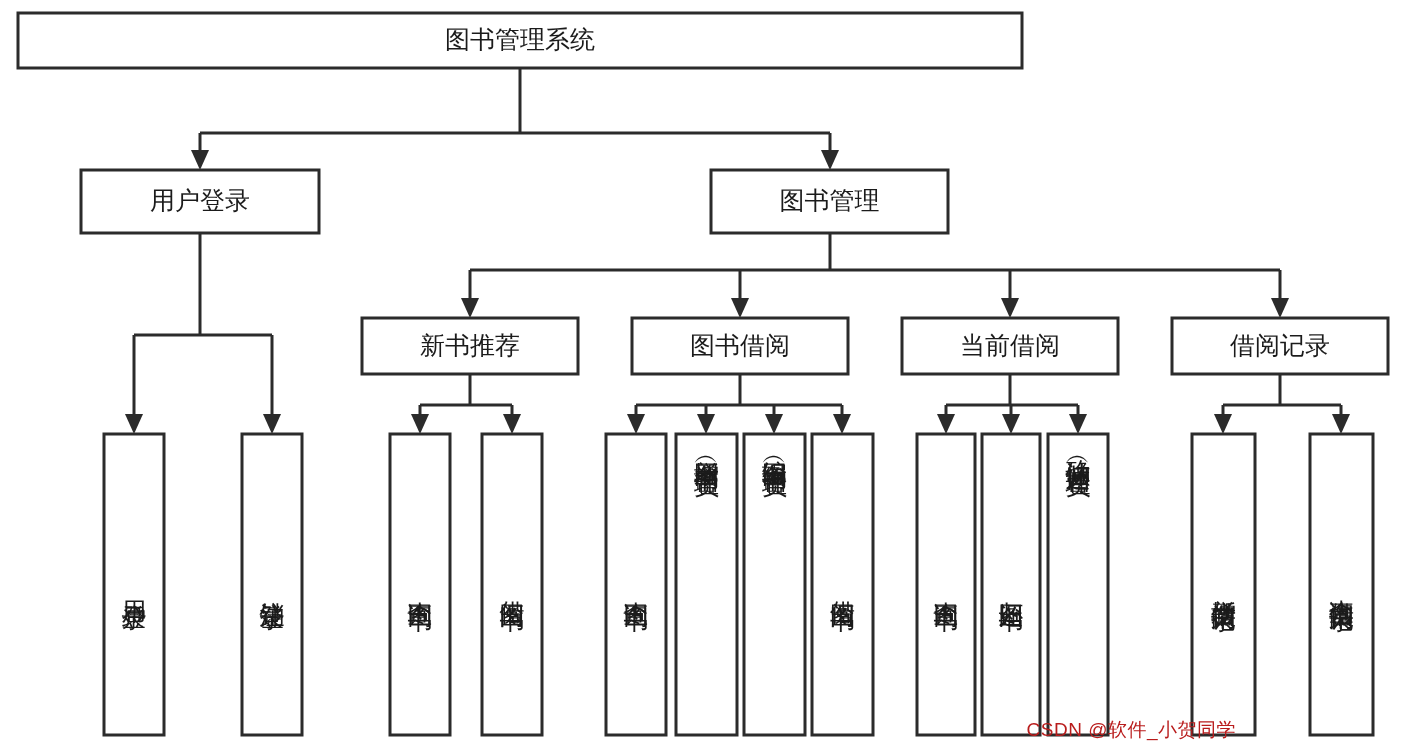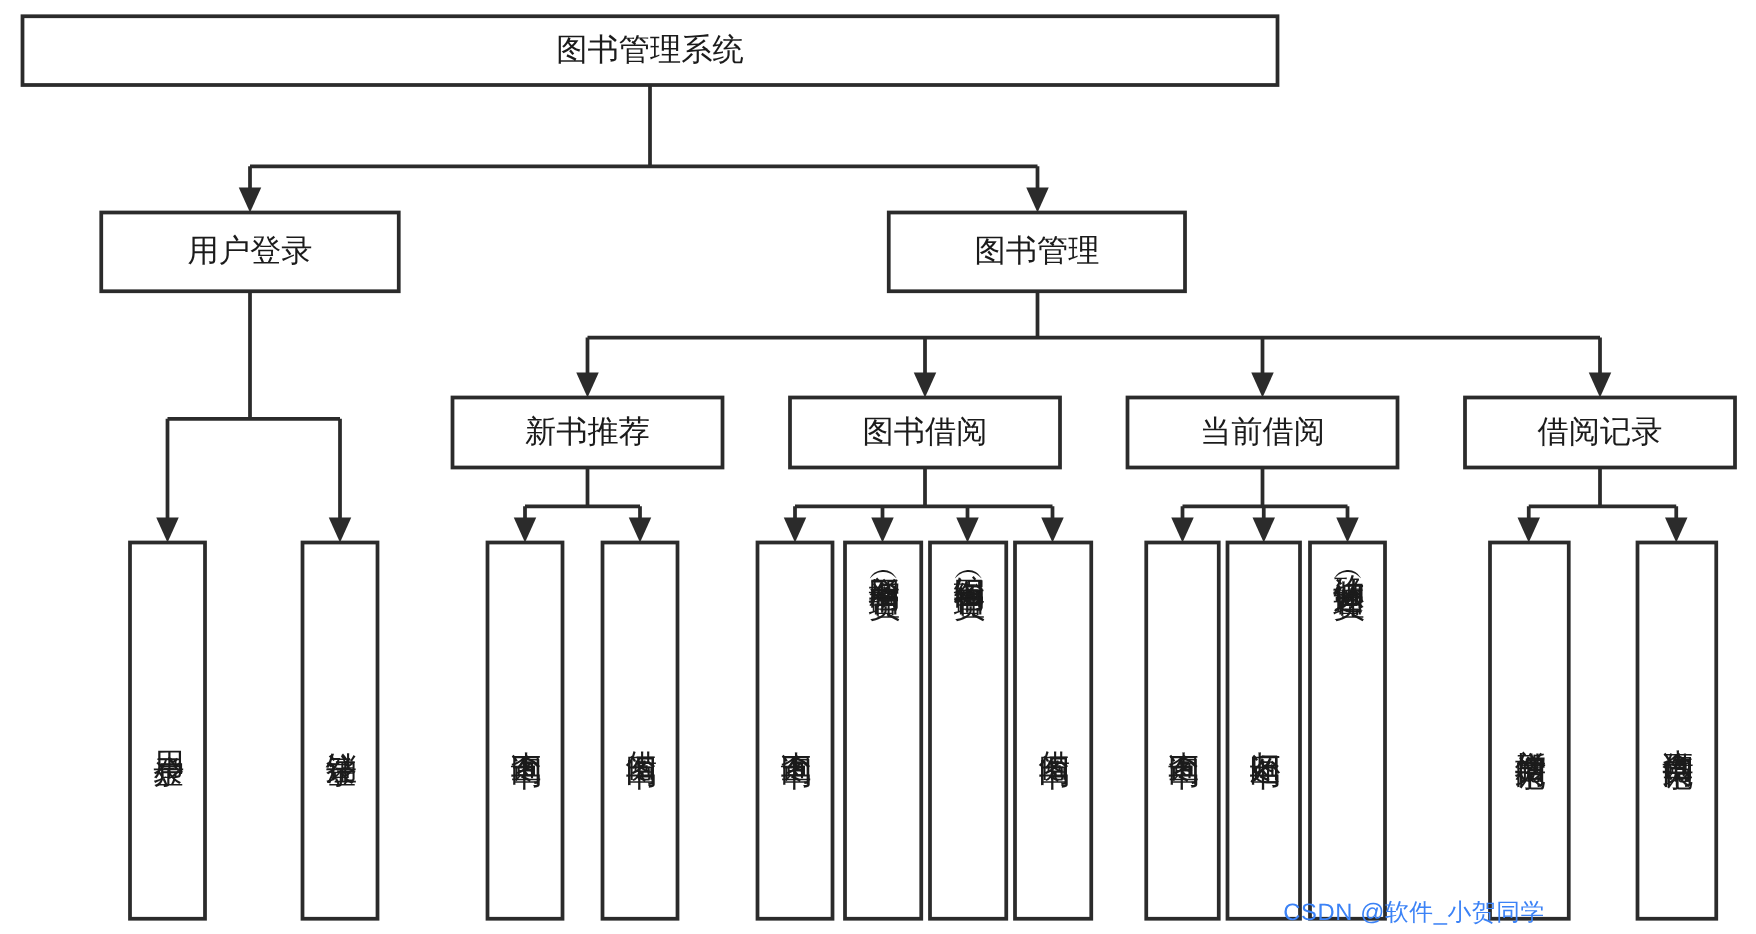--- a/index.html
+++ b/index.html
@@ -60,21 +60,21 @@
     white-space: nowrap;
     text-align: center;
     pointer-events: none;
   }
   .watermark {
     position: absolute;
     right: 8px;
     bottom: 4px;
     font-family: "Liberation Sans", "DejaVu Sans", sans-serif;
     font-size: 19px;
-    color: #3b82f6;
+    color: #b91c1c;
     letter-spacing: 0.5px;
     white-space: nowrap;
   }
 </style>
 </head>
 <body>
 
 <div id="diagram-root">
   <svg class="diagram-canvas" viewBox="0 0 1405 747">
     <g id="edges-layer">

